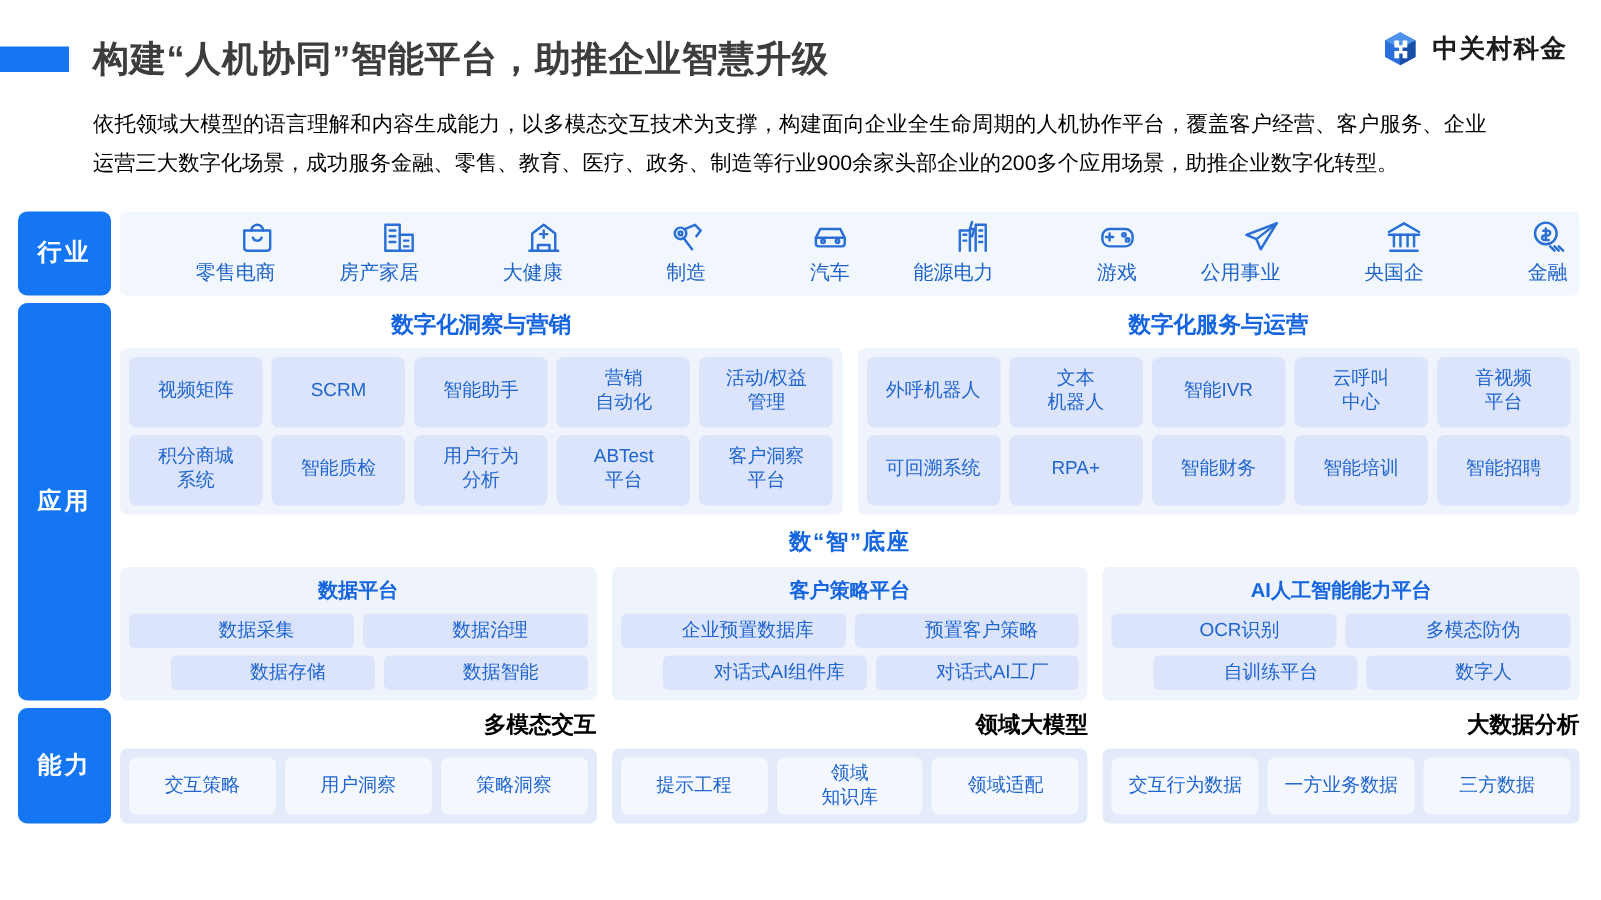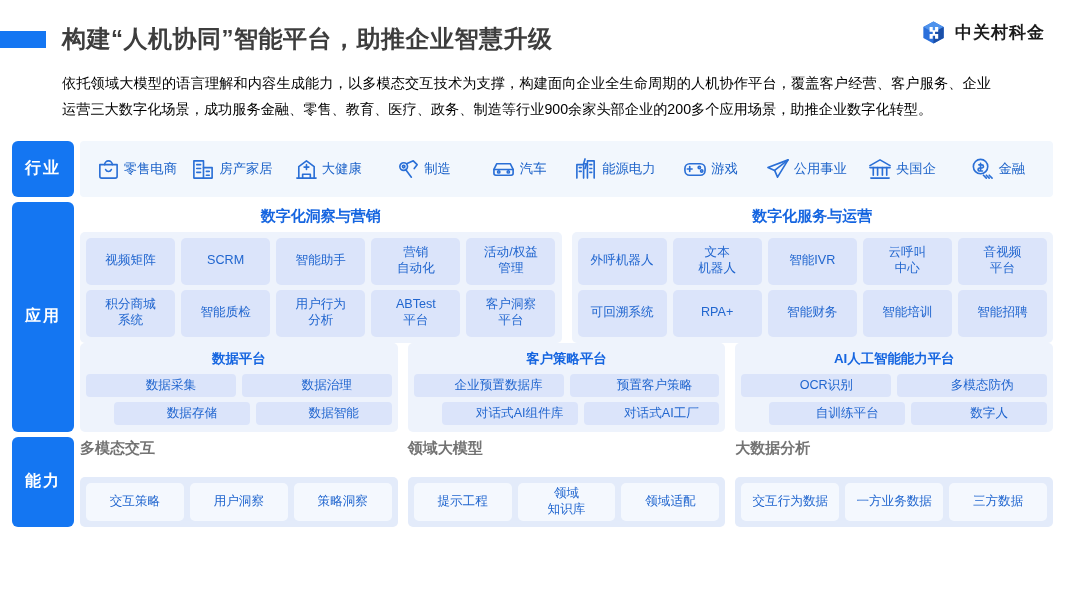--- a/index.html
+++ b/index.html
@@ -41,22 +41,22 @@
     display:flex; align-items:center; justify-content:center;
   }
   .band-body { flex:1 1 auto; margin-left:6px; min-width:0; }
 
   
   .industry-strip {
     background:#f2f7fd; border-radius:4px; height:56px;
     display:flex; align-items:center; padding:0 8px;
   }
   .ind-item {
-    flex:1 1 0; display:flex; flex-direction:row;
-    align-items:center; justify-content:center; gap:3px; min-width:0;
+    flex:1 1 0; display:flex; flex-direction:column;
+    align-items:flex-end; justify-content:center; gap:3px; min-width:0;
   }
   .ind-icon { width:26px; height:24px; display:block; }
   .ind-label { font-size:13.3px; color:#1d63c9; white-space:nowrap; }
 
   
   .app-band .band-label { letter-spacing:2px; }
   .app-inner { display:flex; gap:10px; }
   .app-col { flex:1 1 0; min-width:0; }
   .app-col-title {
     text-align:center; font-size:15px; font-weight:bold; color:#1565e0;
@@ -95,22 +95,22 @@
     font-size:12.6px; color:#2166cf; white-space:nowrap;padding-left:20px;
   }
 
   
   .cap-inner { display:flex; gap:10px; }
   .cap-col { flex:0 0 auto; min-width:0; }
   .cap-col.c1 { flex:1 1 0; }
   .cap-col.c2 { flex:1 1 0; }
   .cap-col.c3 { flex:1 1 0; }
   .cap-col-title {
-    text-align:left; font-size:15px; font-weight:bold; color:#737373;
-    padding:2px 0 19px;
+    text-align:right; font-size:15px; font-weight:bold; color:#000000;
+    padding:2px 0 6px;
   }
   .cap-panel {
     background:#e3ebfa; border-radius:5px; padding:6px;
     display:flex; gap:6px;
   }
   .cap-tile {
     flex:1 1 0; min-width:0; background:#f4f8fe; border-radius:5px;
     height:38px; display:flex; align-items:center; justify-content:center;
     text-align:center; font-size:12.6px; color:#2166cf; line-height:1.25;
     padding:2px 3px;
@@ -273,20 +273,21 @@
                   <div class="tile">可回溯系统</div>
                   <div class="tile">RPA+</div>
                   <div class="tile">智能财务</div>
                   <div class="tile">智能培训</div>
                   <div class="tile">智能招聘</div>
                 </div>
               </div>
             </div>
           </div>
 
+        <div class="base-title">数“智”底座</div>
         <div class="base-inner" id="base-inner">
             <div class="base-col">
               <div class="base-col-title">数据平台</div>
               <div class="base-row">
                 <div class="base-cell">数据采集</div>
                 <div class="base-cell">数据治理</div>
               </div>
               <div class="base-row">
                 <div class="base-cell">数据存储</div>
                 <div class="base-cell">数据智能</div>

